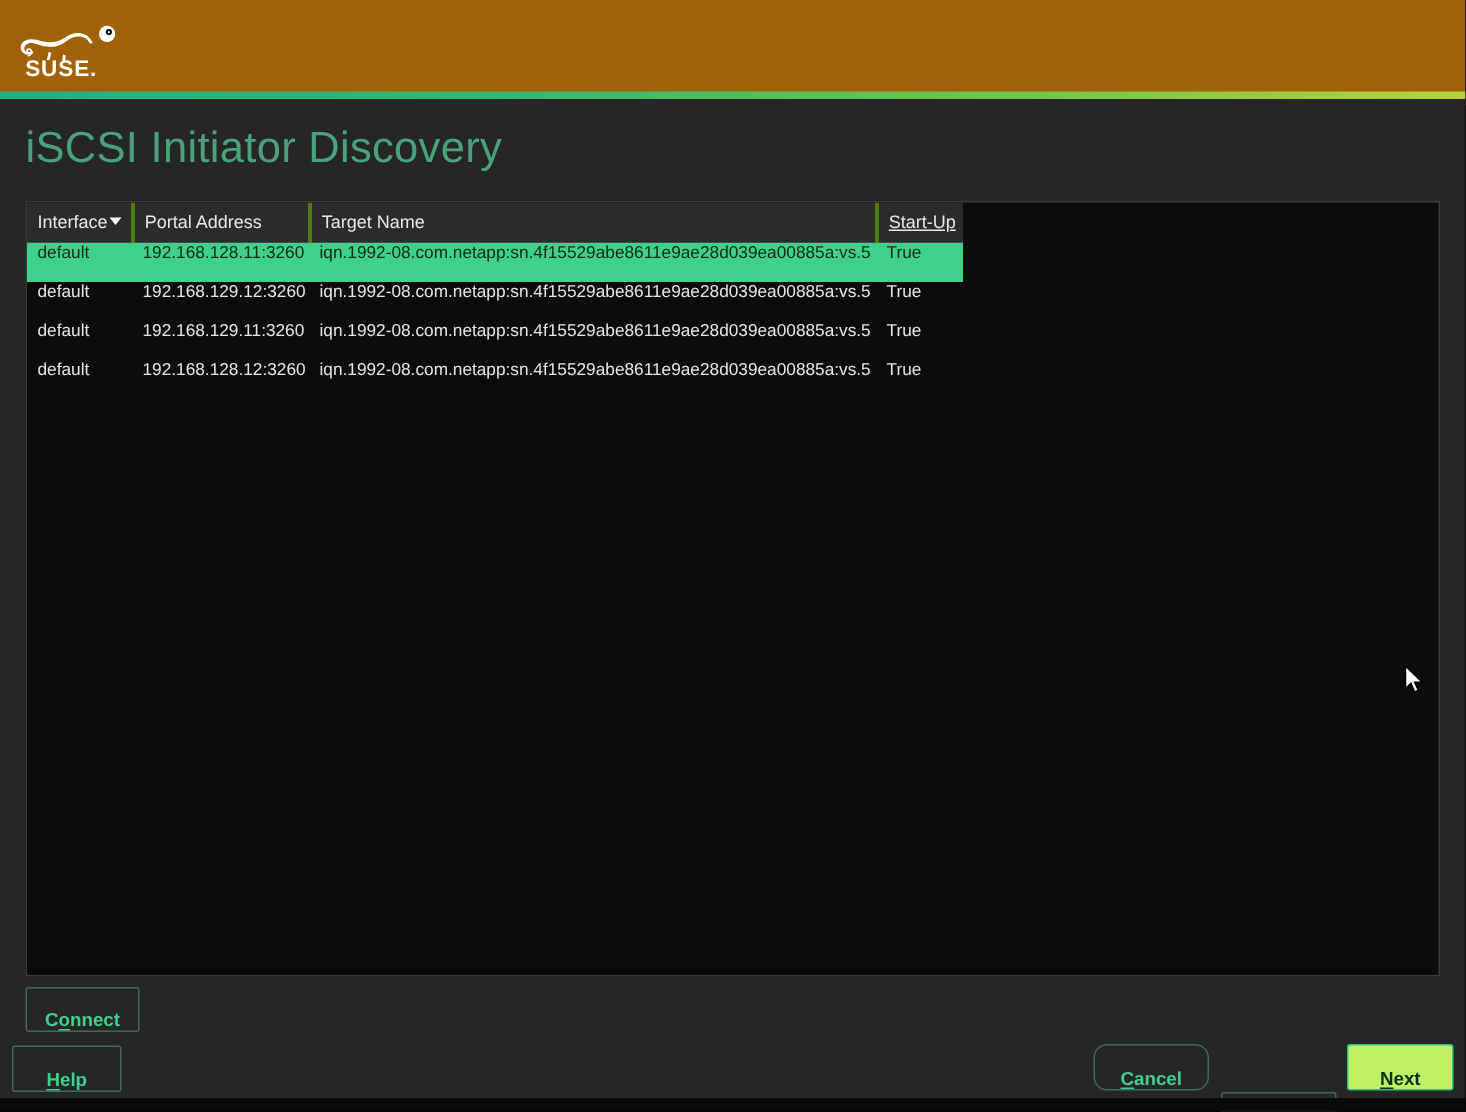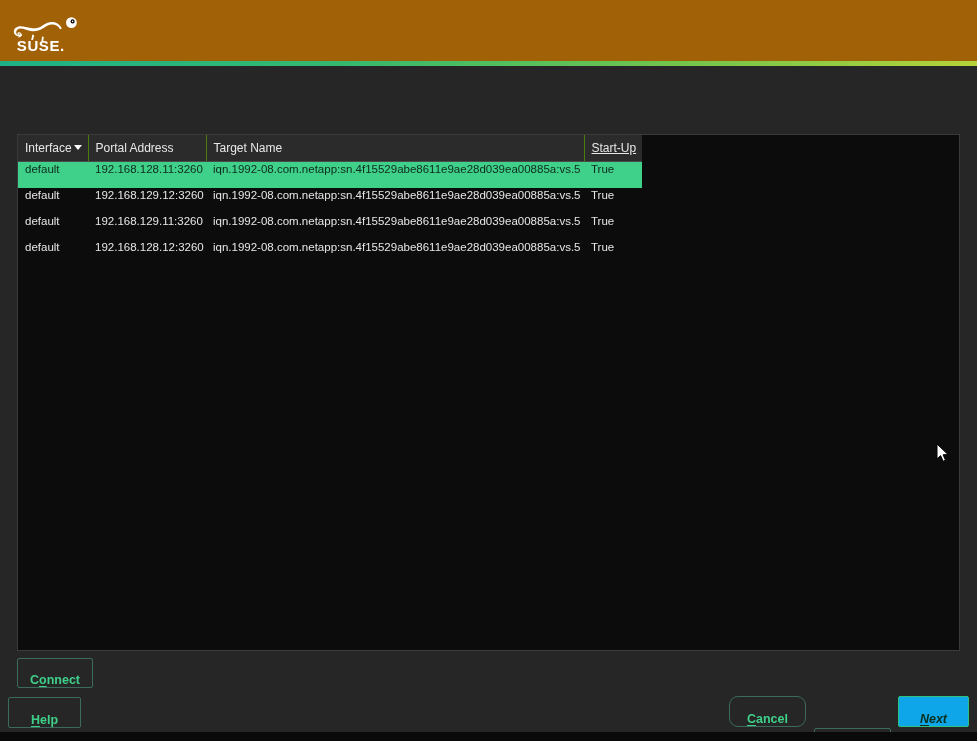--- a/index.html
+++ b/index.html
@@ -80,21 +80,21 @@
     width: 624px;
     font-size: 11.5px;
   }
   table.grid th {
     background: #2b2b2b;
     color: #e8e8e8;
     font-weight: 400;
     font-size: 12px;
     text-align: left;
     padding: 4px 7px 5px 7px;
-    border-right: 1px solid #4d7c0f;
+    border-right: 3px solid #4d7c0f;
     border-bottom: 1px solid #4a4a4a;
     height: 17px;
     white-space: nowrap;
     position: relative;
     overflow: hidden;
   }
   table.grid th.last { border-right: none; text-decoration: underline; }
   .sort-arrow {
     position: absolute;
     right: 6px;
@@ -133,24 +133,23 @@
     color: #3fd08a;
     font-size: 12.5px;
     font-weight: bold;
     border-radius: 2px;
     cursor: pointer;
     padding: 0;
     font-family: "Liberation Sans", sans-serif;
   }
   .btn u { text-underline-offset: 2px; }
   .btn.primary {
-    background: #0ea5e9;
+    background: #bef264;
     border-color: #2ec27e;
     color: #08311f;
-    font-style: italic;
   }
 
   #connect-button {
     position: absolute;
     left: 17px;
     top: 592px;
     width: 76px;
     height: 30px;
   }
   #help-button {
@@ -225,20 +224,21 @@
       <g fill="#ffffff">
         <text x="8" y="71" font-family="Liberation Sans, sans-serif" font-size="25" font-weight="bold" letter-spacing="1">SUSE.</text>
       </g>
     </svg>
   </div>
 </div>
 <div class="accent-line"></div>
 
 <div class="page">
 
+  <div class="page-title">iSCSI Initiator Discovery</div>
 
   <div class="table-wrap">
     <table class="grid">
       <colgroup>
         <col class="c-iface">
           <col class="c-portal">
           <col class="c-target">
           <col class="c-startup">
       </colgroup>
       <thead>

